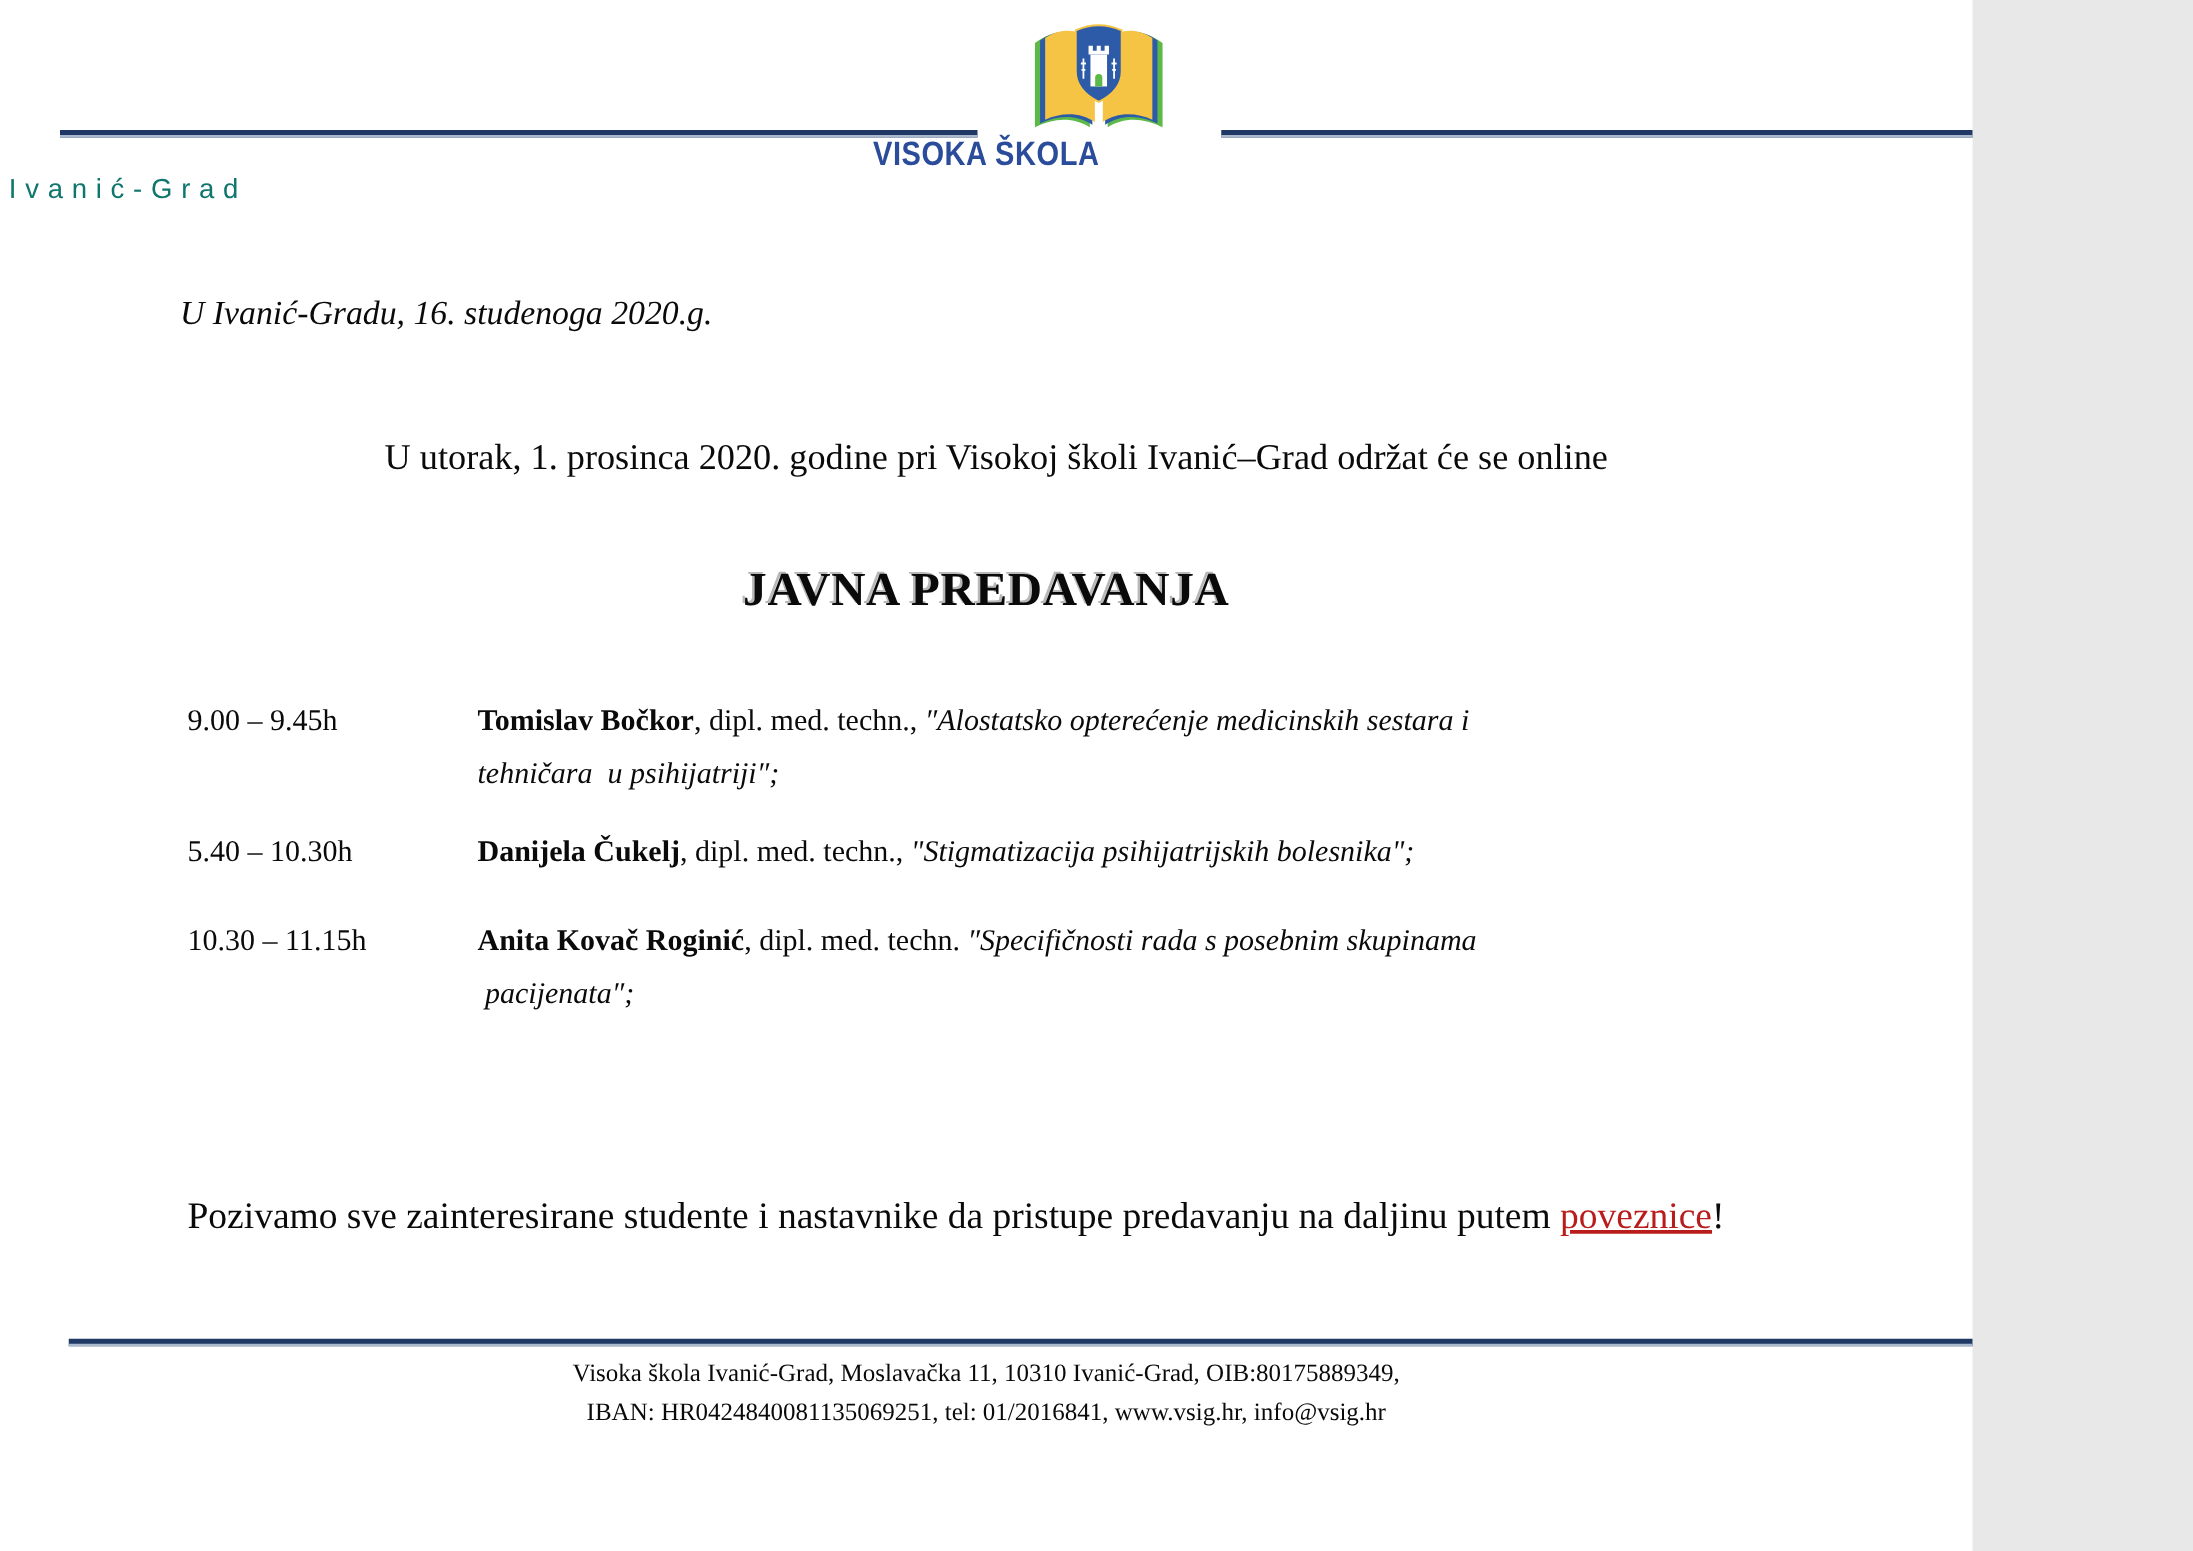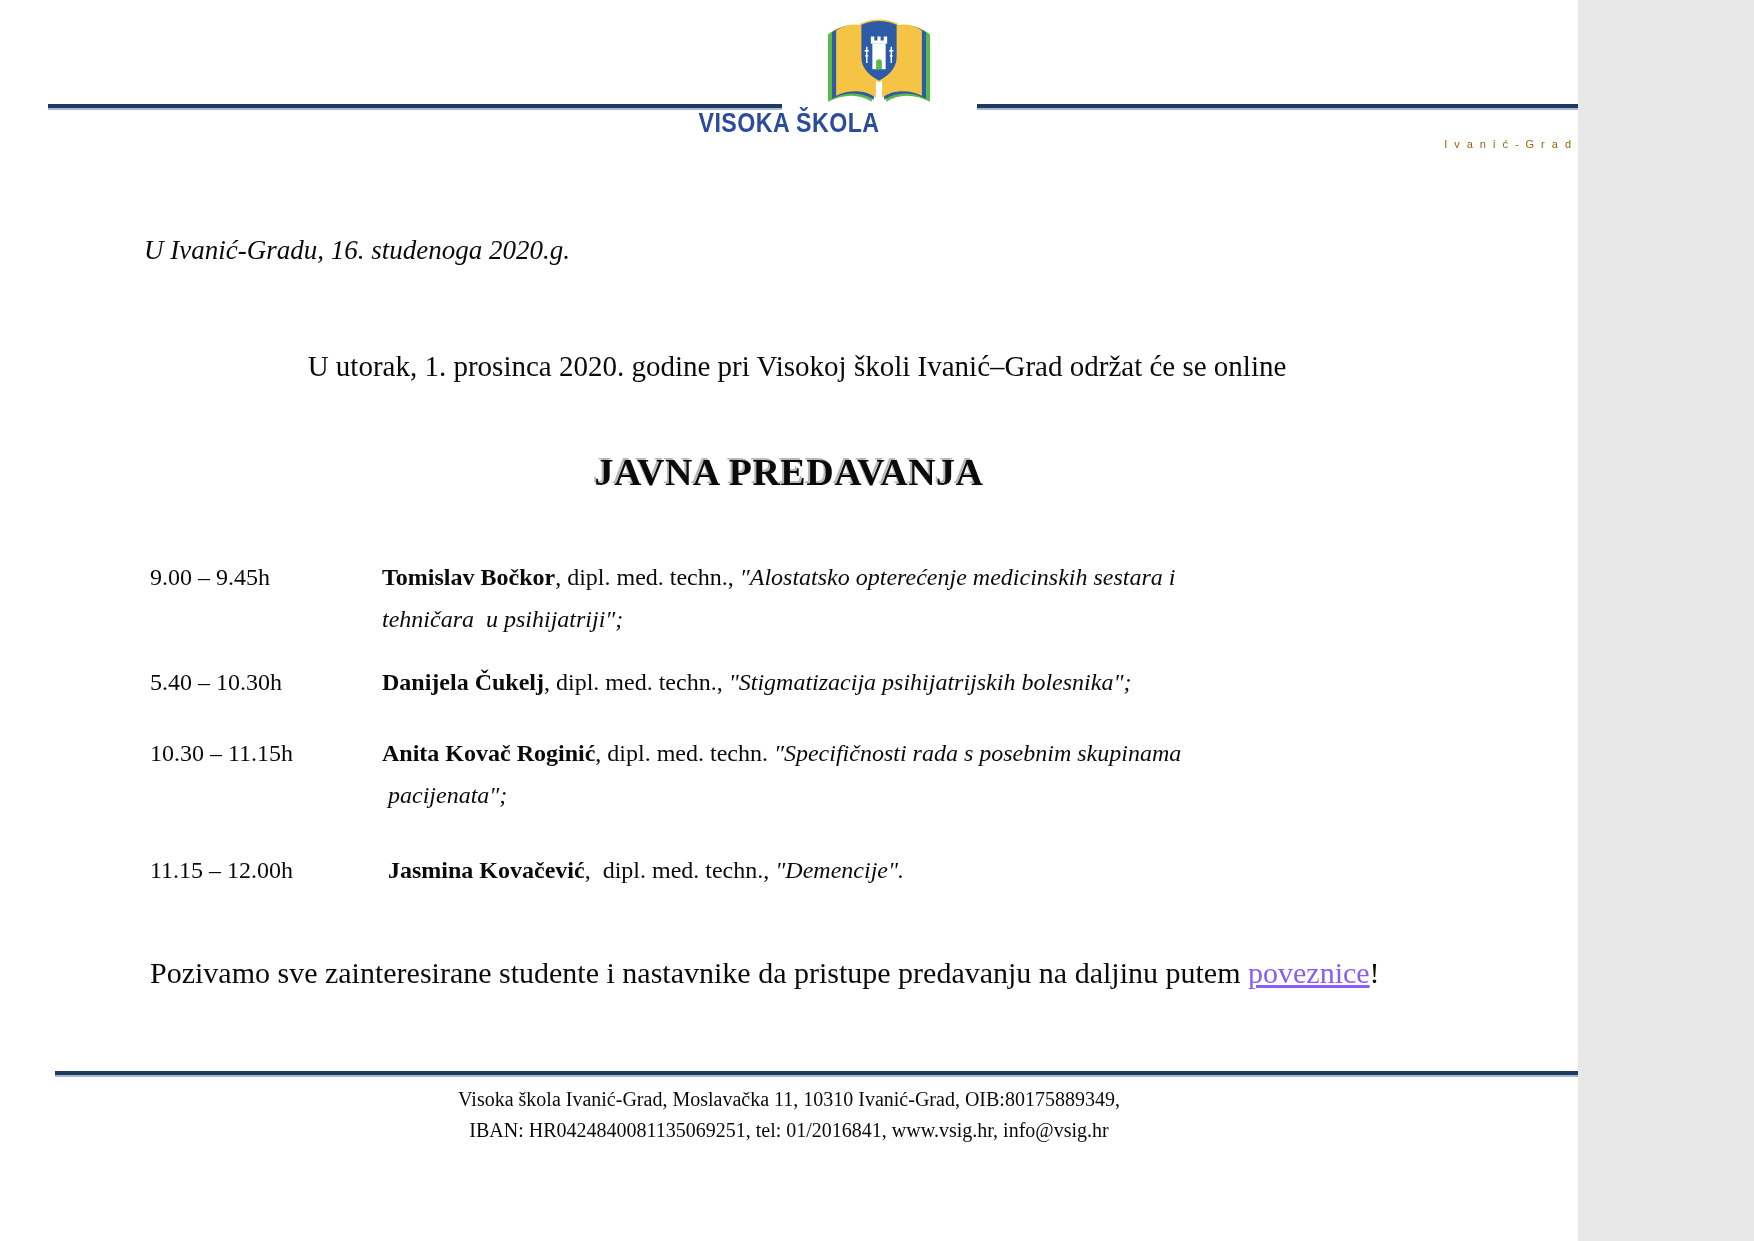--- a/index.html
+++ b/index.html
@@ -18,23 +18,23 @@
   }
   .hline-left{top:104px;left:48px;width:734px;}
   .hline-right{top:104px;left:977px;width:713px;}
   .logo-wrap{position:absolute;top:12px;left:879px;transform:translateX(-50%);}
   .logo-title{
     position:absolute;top:108px;left:0;right:0;text-align:center;
     font-family:"Liberation Sans", sans-serif;font-weight:bold;
     font-size:27px;color:#2b4c9b;transform:scaleX(0.86);letter-spacing:0.5px;
   }
   .logo-sub{
-    position:absolute;top:138px;left:0;right:0;text-align:right;
+    position:absolute;top:138px;left:0;right:0;text-align:left;
     font-family:"Liberation Sans", sans-serif;font-weight:400;
-    font-size:11px;color:#a16207;letter-spacing:7px;text-indent:7px;
+    font-size:22px;color:#0f766e;letter-spacing:7px;text-indent:7px;
   }
   
   .date-line{
     position:absolute;top:233px;left:144px;
     font-style:italic;font-size:27px;line-height:34px;white-space:pre-wrap;
   }
   .intro-line{
     position:absolute;top:348px;left:0;right:0;text-align:center;
     font-size:29px;line-height:36px;white-space:pre-wrap;margin-left:16px;
   }
@@ -56,21 +56,21 @@
   .sched-line2{font-style:italic;white-space:pre-wrap;}
   .sched-line2:empty{display:none;}
   .row-1{top:556px;}
   .row-2{top:661px;}
   .row-3{top:732px;}
   .row-4{top:849px;}
   .invitation{
     position:absolute;top:953px;left:150px;width:1480px;
     font-size:30px;line-height:40px;white-space:pre-wrap;
   }
-  .invitation a{color:#8b5cf6;text-decoration:underline;cursor:pointer;}
+  .invitation a{color:#b91c1c;text-decoration:underline;cursor:pointer;}
   
   .fline{position:absolute;top:1071px;left:55px;width:1645px;height:4px;
     background:#1f3864;border-bottom:2px solid #aab8cc;}
   .footer-text{
     position:absolute;top:1084px;left:0;right:0;text-align:center;
     font-size:20px;line-height:31px;
   }
 </style>
 </head>
 <body>
@@ -132,26 +132,20 @@
     </span>
   </div>
 
   <div class="sched-row row-3">
     <span class="sched-time">10.30 – 11.15h</span>
     <span class="sched-body"><span class="sched-name">Anita Kovač Roginić</span><span class="sched-mid">, dipl. med. techn. </span><span class="sched-quote">″Specifičnosti rada s posebnim skupinama</span><br>
       <span class="sched-line2"> pacijenata″;</span>
     </span>
   </div>
 
-  <div class="sched-row row-4">
-    <span class="sched-time">11.15 – 12.00h</span>
-    <span class="sched-body"><span class="sched-name"> Jasmina Kovačević</span><span class="sched-mid">,  dipl. med. techn., </span><span class="sched-quote">"Demencije".</span>
-      
-    </span>
-  </div>
 
   <div class="invitation"><span>Pozivamo sve zainteresirane studente i nastavnike da pristupe predavanju na daljinu putem </span><a>poveznice</a><span>!</span></div>
 
   <div class="fline"></div>
   <div class="footer-text">
     <div>Visoka škola Ivanić-Grad, Moslavačka 11, 10310 Ivanić-Grad, OIB:80175889349,</div>
     <div>IBAN: HR0424840081135069251, tel: 01/2016841, www.vsig.hr, info@vsig.hr</div>
   </div>
 
 </div>

